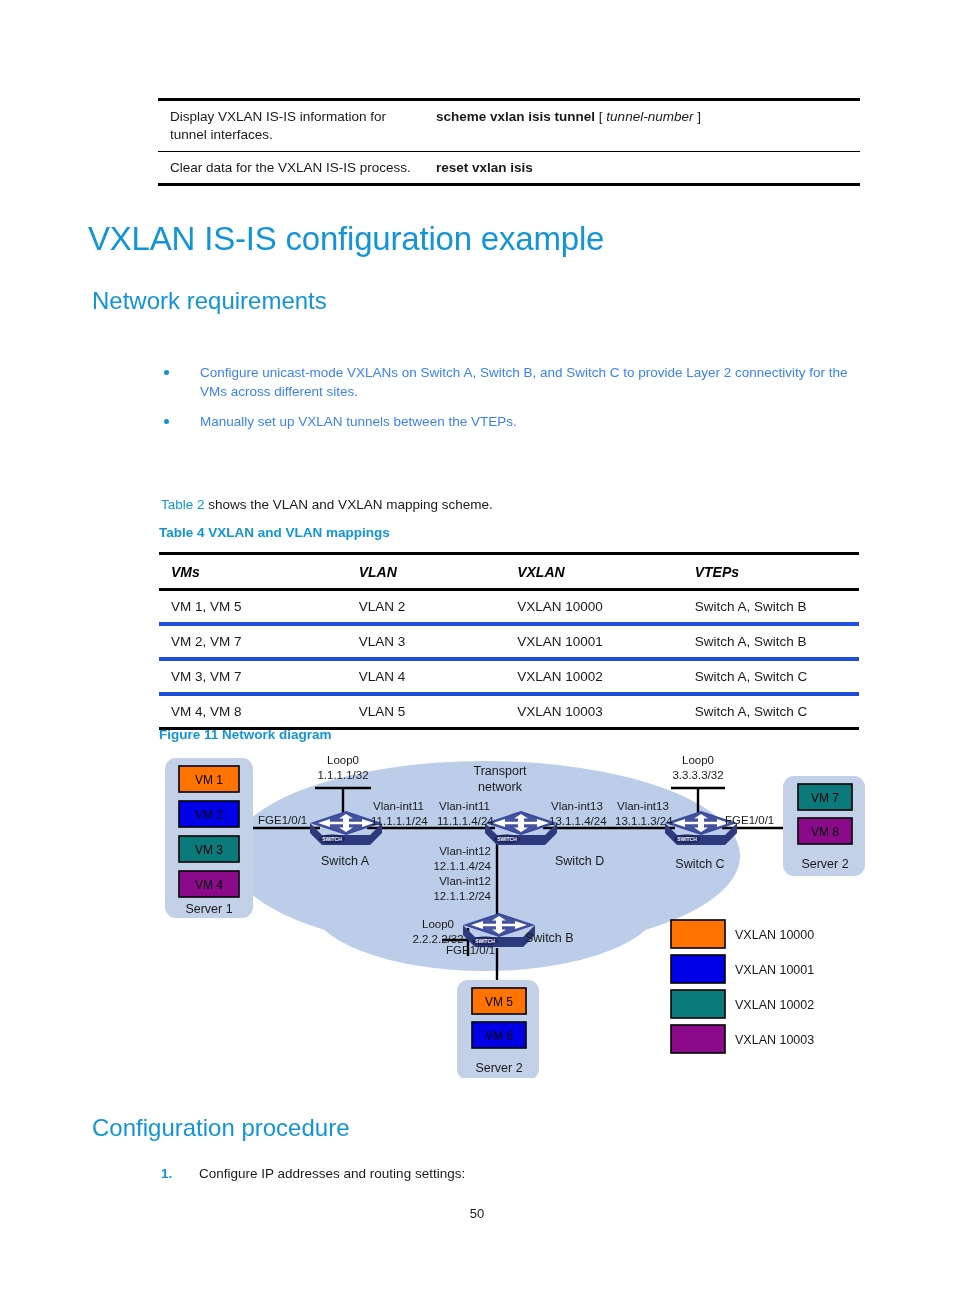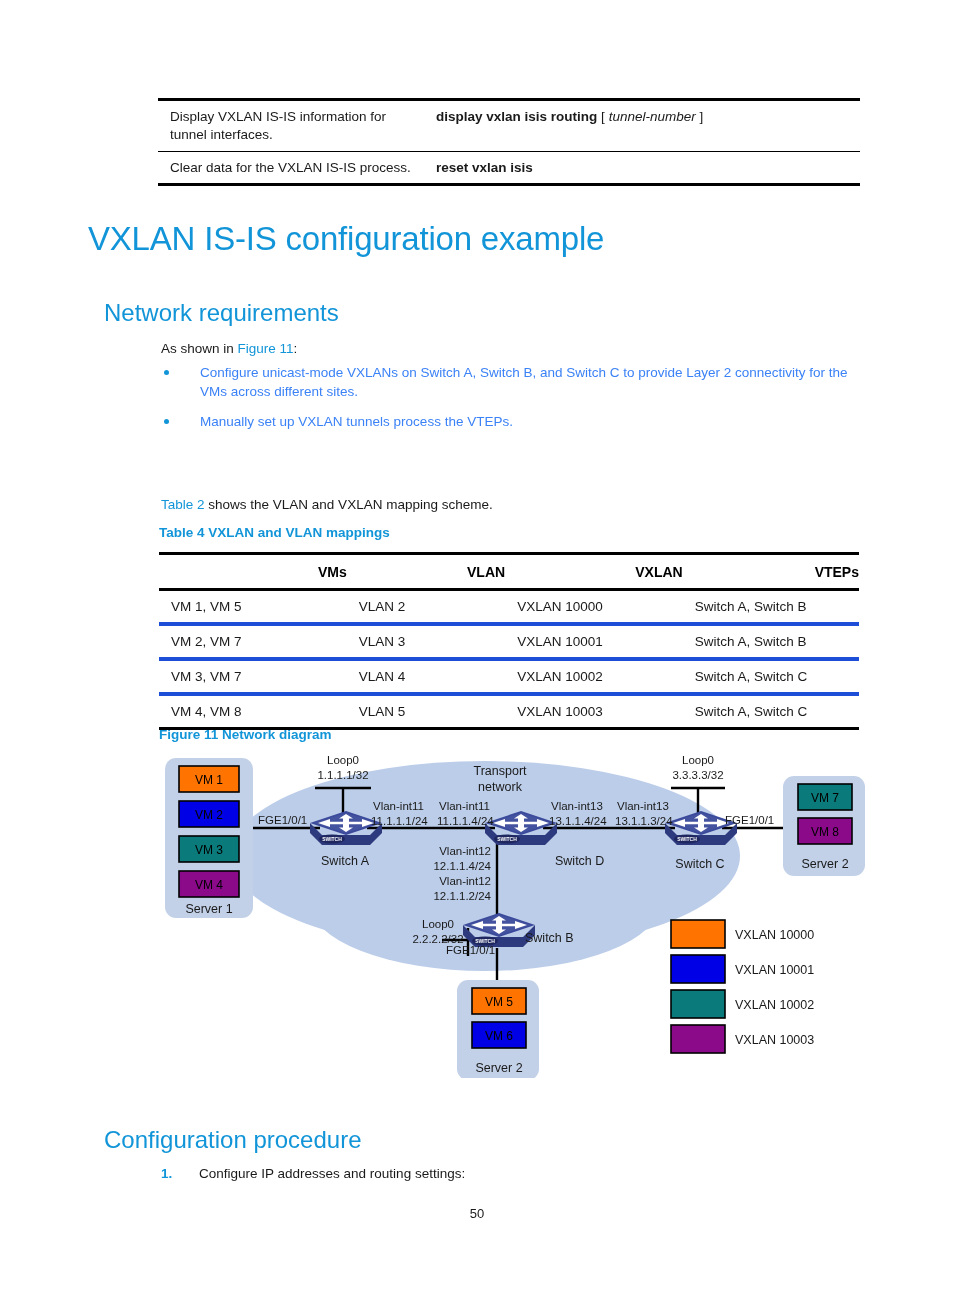--- a/index.html
+++ b/index.html
@@ -52,21 +52,21 @@
     left: 88px;
     margin: 0;
     font-size: 33px;
     font-weight: normal;
     color: #1295D8;
     letter-spacing: -0.2px;
   }
   h2.doc-h2 {
     position: absolute;
     left: 88px;
-    margin: 16px;
+    margin: 4px;
     font-size: 24px;
     font-weight: normal;
     color: #1295D8;
   }
   #h1-main { top: 220px; }
   #h2-netreq { top: 283px; }
   #h2-confproc { top: 1110px; }
 
   
   .body-text {
@@ -120,27 +120,28 @@
   #cap-figure11 { top: 727px; }
 
   table.data-table {
     position: absolute;
     left: 159px;
     top: 552px;
     width: 700px;
     border-collapse: collapse;
   }
   table.data-table th {
-    text-align: right;
+    text-align: left;
     font-size: 14px;
     font-weight: bold;
     padding: 9px 0 8px 12px;
     border-top: 3px solid #000;
     border-bottom: 3px solid #000;
     color: #000;
+    font-style: italic;
   }
   table.data-table td {
     font-size: 13.5px;
     padding: 8px 0 8px 12px;
     border-bottom: 4px solid #1d4ed8;
     color: #1a1a1a;
   }
   table.data-table tr:last-child td { border-bottom: 3px solid #000; }
   .c-vms   { width: 190px; }
   .c-vlan  { width: 157px; }
@@ -191,46 +192,43 @@
 </head>
 <body>
 
 <div class="page">
 
   <table class="cmd-table">
     <tbody>
         <tr class="r1">
       <td class="cmd-col-desc rule-top">Display VXLAN IS-IS information for tunnel interfaces.</td>
       <td class="cmd-col-syntax rule-top">
-        <span class="cmd-bold">display vxlan isis routing</span>
+        <span class="cmd-bold">scheme vxlan isis tunnel</span>
         <span>[</span>
         <span class="cmd-italic">tunnel-number</span>
         <span>]</span>
       </td>
     </tr>
     <tr class="r2">
       <td class="cmd-col-desc">Clear data for the VXLAN IS-IS process.</td>
       <td class="cmd-col-syntax">
         <span class="cmd-bold">reset vxlan isis</span>
       </td>
     </tr>
   </tbody>
     </table>
 
   <h1 class="doc-h1" id="h1-main">VXLAN IS-IS configuration example</h1>
 
   <h2 class="doc-h2" id="h2-netreq">Network requirements</h2>
 
-  <div class="body-text" id="p-asshown">
-    <span>As shown in </span><span class="lnk">Figure 11</span><span>:</span>
-  </div>
 
   <ul class="bullets">
     <li>Configure unicast-mode VXLANs on Switch A, Switch B, and Switch C to provide Layer 2 connectivity for the VMs across different sites.</li>
-    <li>Manually set up VXLAN tunnels process the VTEPs.</li>
+    <li>Manually set up VXLAN tunnels between the VTEPs.</li>
   </ul>
 
   <div class="body-text" id="p-table4">
     <span class="lnk">Table 2</span><span> shows the VLAN and VXLAN mapping scheme.</span>
   </div>
 
   <div class="tbl-caption" id="cap-table4">Table 4 VXLAN and VLAN mappings</div>
 
   <table class="data-table">
     <thead>

